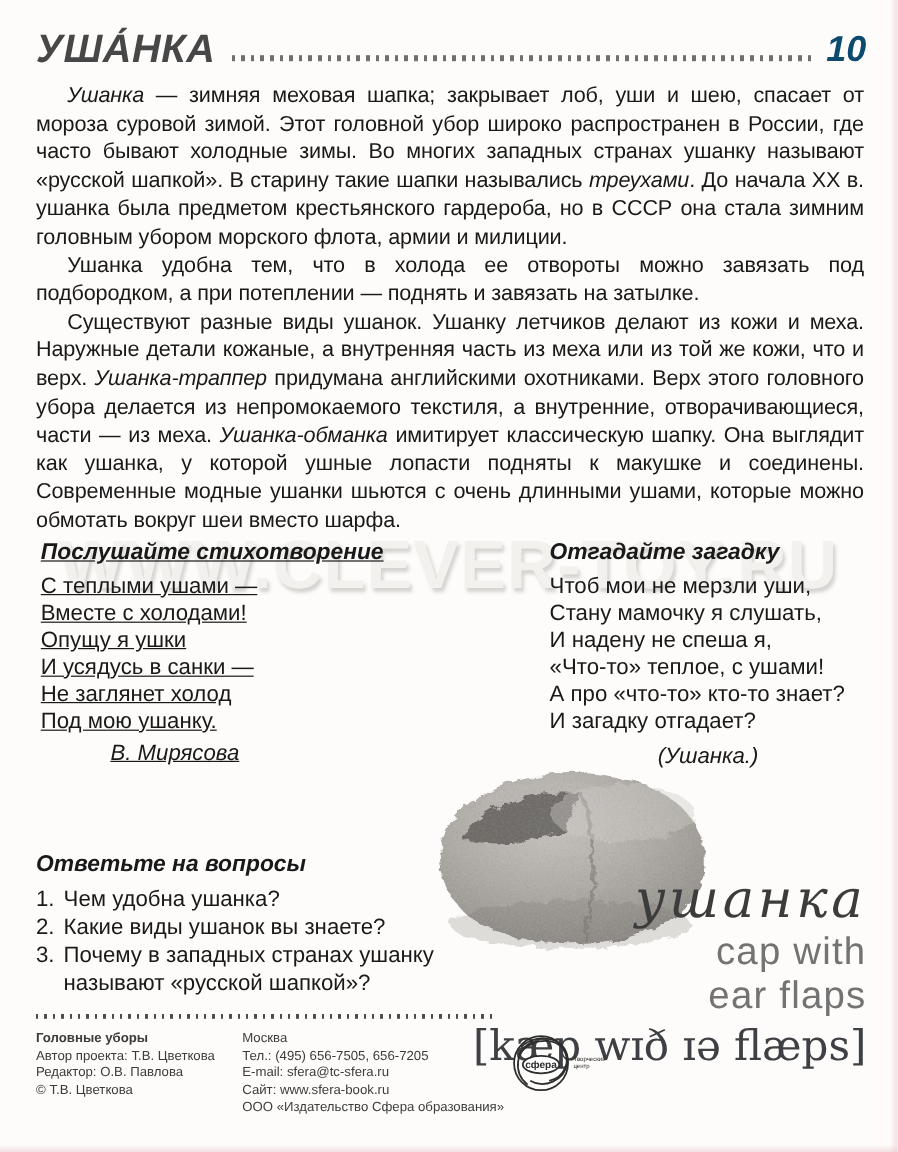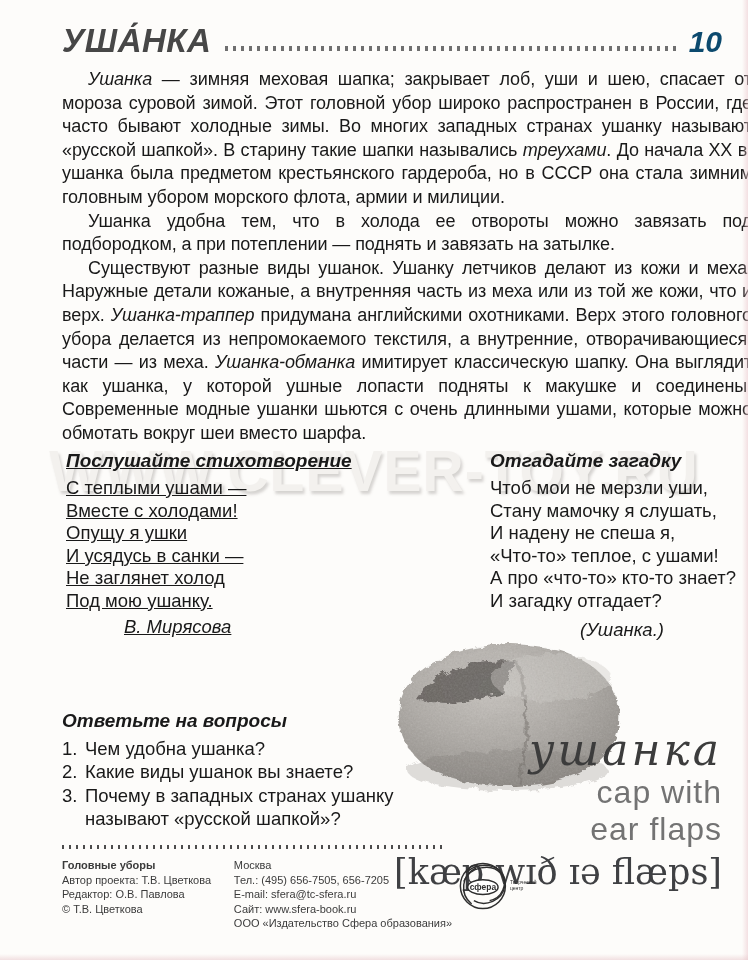--- a/index.html
+++ b/index.html
@@ -1,21 +1,21 @@
 <!DOCTYPE html>
 <html><head>
 <meta charset="utf-8">
 <style>
   html,body{margin:0;padding:0;background:#e9e9e9;}
   .page{
     position:relative;width:748px;height:960px;margin:0 auto;
     background:#fdfcfa;overflow:hidden;
     font-family:"Liberation Sans",sans-serif;color:#191919;
   }
-  .layer{position:absolute;z-index:1;margin-left:32px;}
+  .layer{position:absolute;z-index:1;}
 
   
   .watermark{
     position:absolute;left:0;right:0;top:438px;z-index:0;
     text-align:center;font-size:57px;font-weight:bold;letter-spacing:1px;
     color:#f3f1ee;text-shadow:2px 3px 3px rgba(130,125,120,.32);
     white-space:nowrap;user-select:none;
   }
 
   

